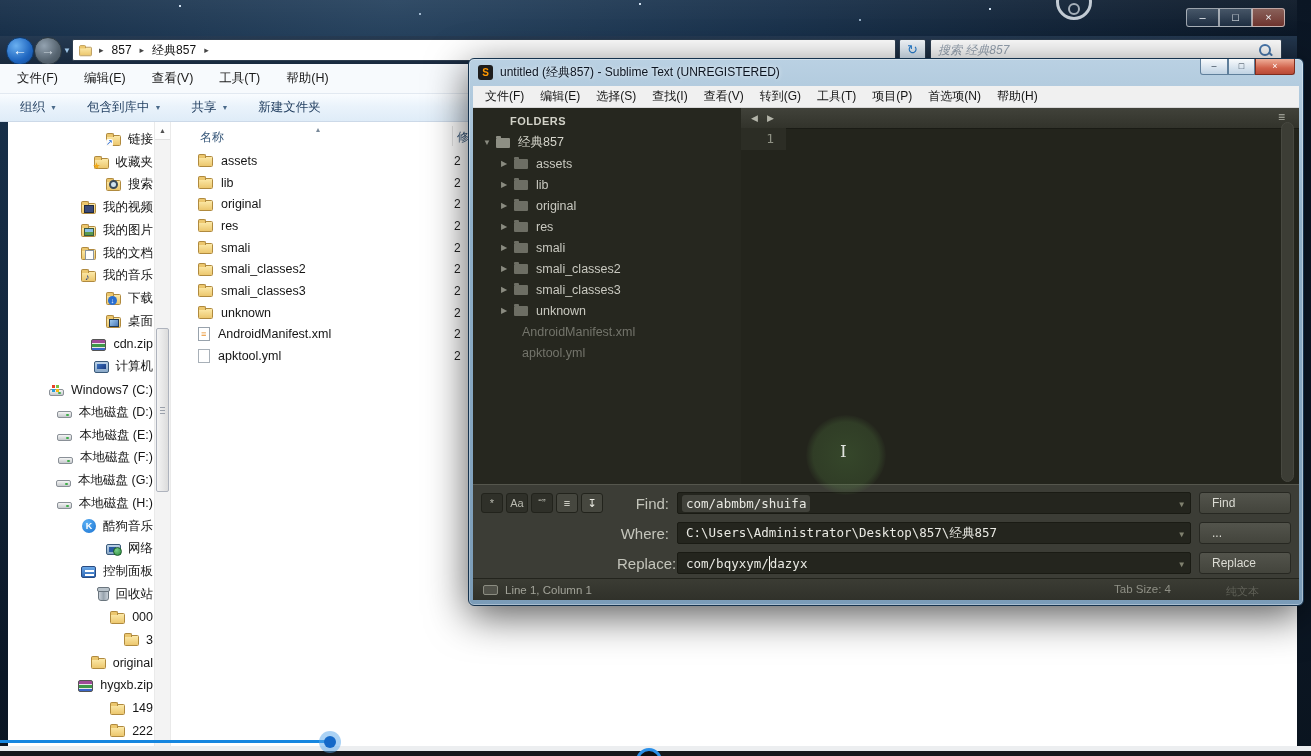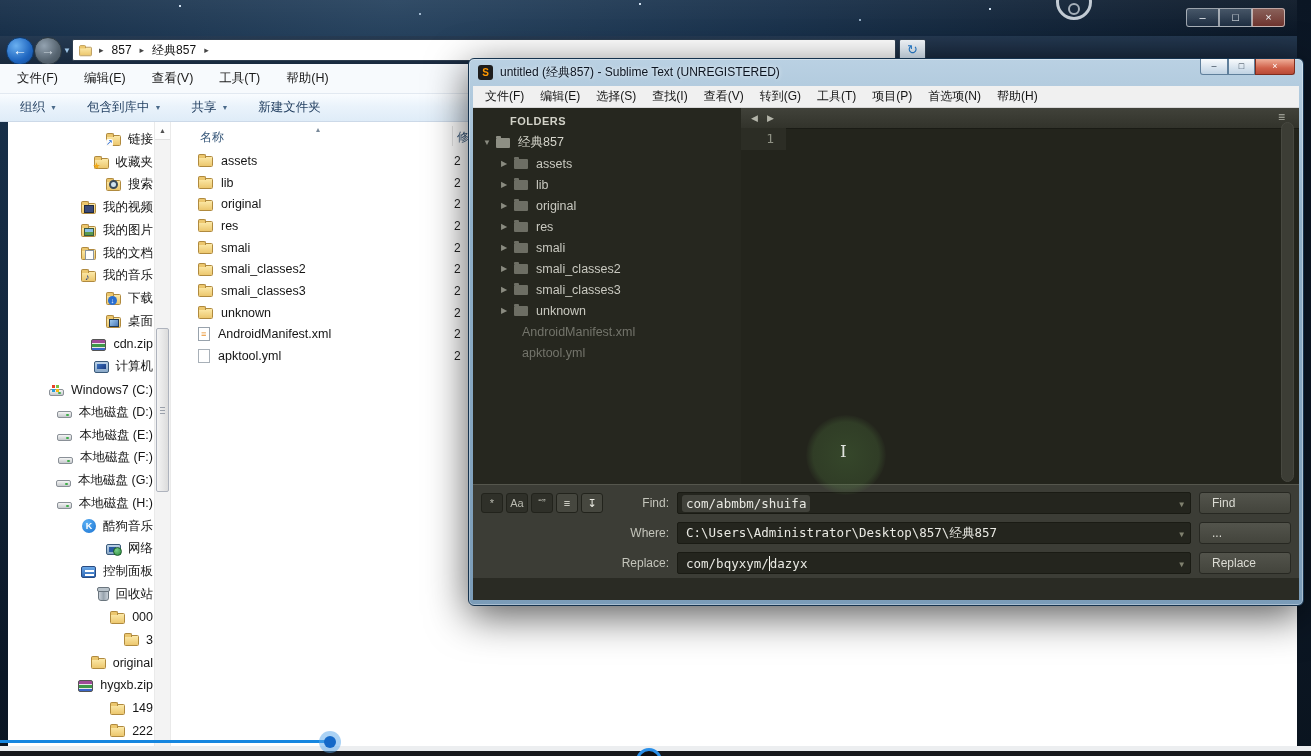--- a/index.html
+++ b/index.html
@@ -141,21 +141,21 @@
   #tab-menu{position:absolute;right:14px;top:2px;font-size:12px;color:#b4b5aa;}
   #gutter-cell{position:absolute;left:0;top:20px;width:45px;height:22px;background:#2c2d25;}
   #line-num{display:block;text-align:right;padding-right:12px;line-height:22px;font-family:"DejaVu Sans Mono",monospace;font-size:13px;color:#8f9184;}
   #ed-scroll{position:absolute;right:5px;top:14px;width:13px;height:360px;background:#3c3d35;border:1px solid #474840;border-radius:7px;box-sizing:border-box;}
   #find-panel{position:absolute;left:0;right:0;bottom:22px;height:94px;background:#3c3d36;border-top:1px solid #55564d;box-sizing:border-box;padding-top:7px;}
   .frow2{display:grid;grid-template-columns:128px 52px 1fr 92px;column-gap:8px;align-items:center;height:22px;margin:0 8px 8px 8px;}
   #find-toggles{display:flex;gap:3px;}
   .ftoggle{width:22px;height:20px;background:#2f3029;border:1px solid #22231c;border-radius:3px;color:#b9bab0;
     font-size:11px;line-height:18px;text-align:center;box-sizing:border-box;}
   .ftoggle.active{background:#46473f;color:#ededE5;}
-  .flabel{text-align:right;font-size:12px;color:#c4c5bb;}
+  .flabel{text-align:right;font-size:15px;color:#c4c5bb;}
   .finput{position:relative;height:22px;background:#24251e;border:1px solid #1a1b14;border-radius:2px;box-sizing:border-box;
     display:flex;align-items:center;padding:0 32px 0 8px;font-family:"DejaVu Sans Mono",monospace;font-size:12.5px;color:#e9e9e3;white-space:pre;}
   .finput .dd{position:absolute;right:6px;top:7px;font-size:8px;color:#80816f;}
   .hl{background:#41423b;border-radius:3px;padding:1px 4px;margin-left:-4px;}
   .caret{display:inline-block;width:1px;height:15px;background:#f8f8f2;vertical-align:-2px;}
   .fbutton{height:22px;background:linear-gradient(#53544c,#43443c);border:1px solid #272822;border-radius:3px;
     color:#dcdcd4;font-size:12px;line-height:20px;box-sizing:border-box;padding-left:12px;}
   #sub-statusbar{position:absolute;left:0;right:0;bottom:0;height:22px;background:linear-gradient(#3b3c34,#30312a);border-top:1px solid #23241d;box-sizing:border-box;}
   #sb-left{position:absolute;left:10px;top:0;height:22px;display:flex;align-items:center;gap:7px;}
   #sb-icon{width:13px;height:8px;border:1px solid #8b8c81;border-radius:2px;background:#51524a;}
@@ -198,20 +198,24 @@
         <span class="nicon fld" style="transform:scale(.85);"></span>
         <span id="crumbs">
             <span class="crumb-sep">▸</span>
             <span class="crumb">857</span>
             <span class="crumb-sep">▸</span>
             <span class="crumb">经典857</span>
             <span class="crumb-sep">▸</span>
           </span>
       </div>
       <div id="refresh-btn">↻</div>
+      <div id="search-box">
+        <span id="search-ph">搜索 经典857</span>
+        <span id="search-lens"></span>
+      </div>
     </div>
 
     <div id="exp-menubar">
         <span class="emenu">文件(F)</span>
         <span class="emenu">编辑(E)</span>
         <span class="emenu">查看(V)</span>
         <span class="emenu">工具(T)</span>
         <span class="emenu">帮助(H)</span>
       </div>
     <div id="exp-toolbar">
@@ -535,20 +539,28 @@
           <div></div>
           <div class="flabel">Replace:</div>
           <div class="finput">
             <span>com/bqyxym/</span><span class="caret"></span><span>dazyx</span>
             <span class="dd">▼</span>
           </div>
           <div class="fbutton">Replace</div>
         </div>
       </div>
 
+      <div id="sub-statusbar">
+        <div id="sb-left">
+          <span id="sb-icon"></span>
+          <span id="sb-pos">Line 1, Column 1</span>
+        </div>
+        <span id="sb-tabsize">Tab Size: 4</span>
+        <span id="sb-syntax">纯文本</span>
+      </div>
     </div>
   </div>
 
   <div id="cursor-glow">
     <span id="ibeam">I</span>
   </div>
   <div id="progress-line"></div>
   <div id="progress-knob"></div>
   <div id="bottom-strip1"></div>
   <div id="bottom-strip2"></div>

